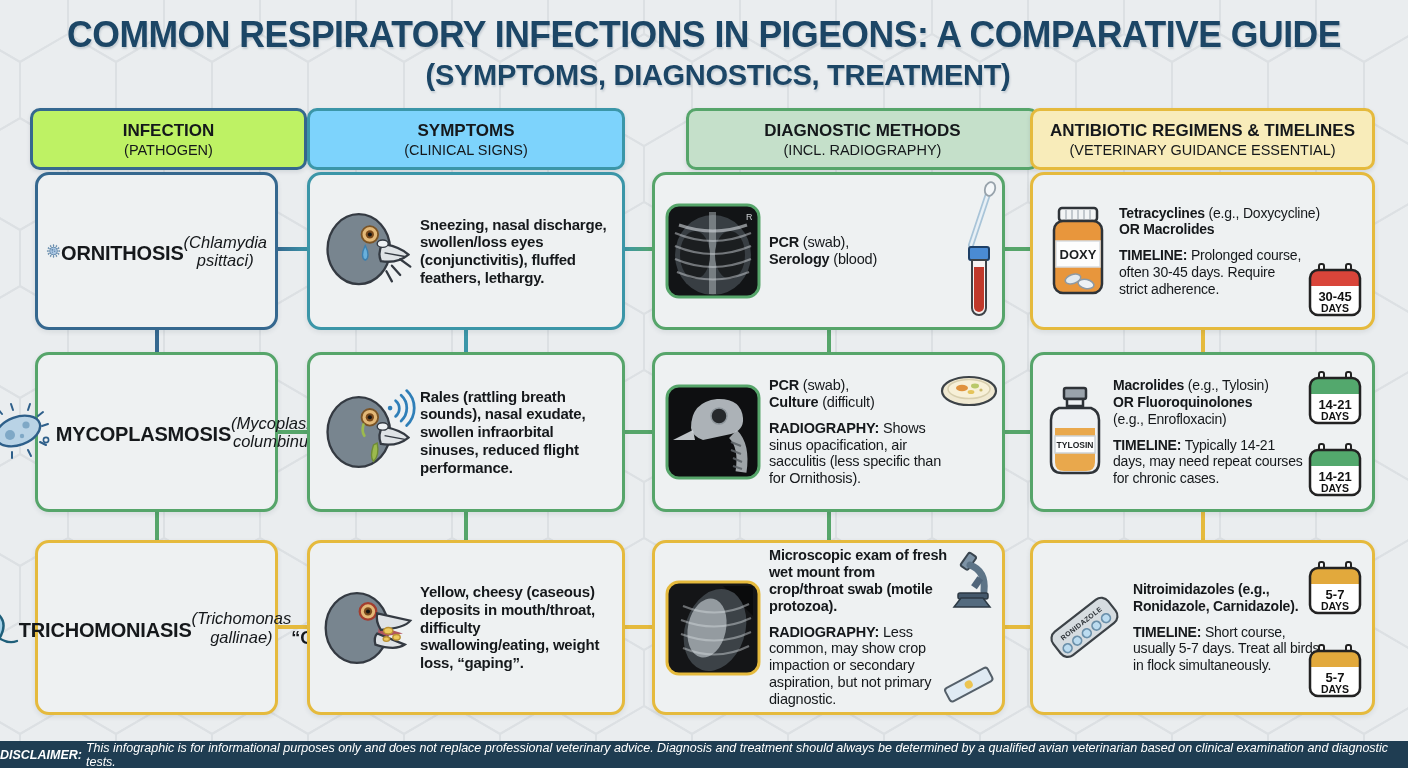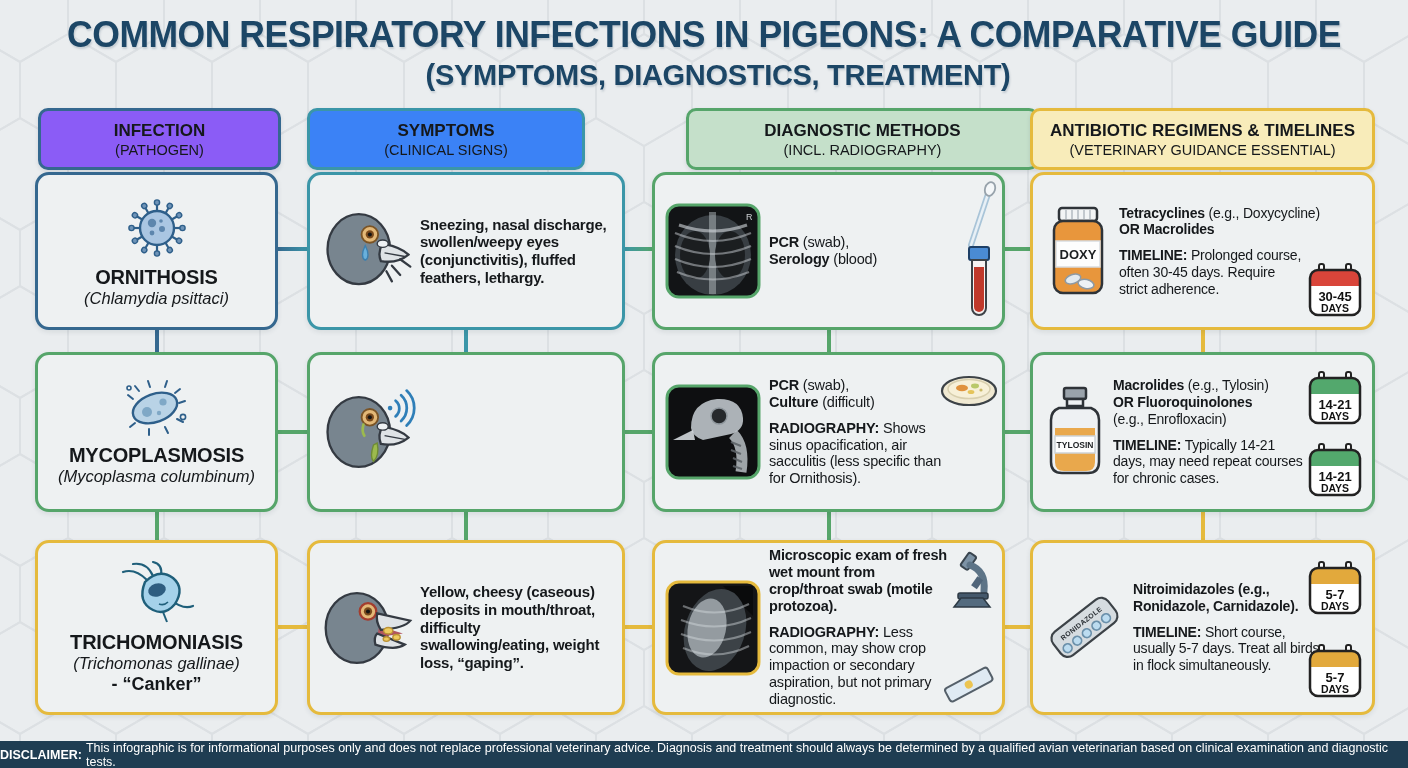--- a/index.html
+++ b/index.html
@@ -11,38 +11,38 @@
   .title-l1{font-size:37px;letter-spacing:-.5px;transform:scaleX(.96);transform-origin:center;}
   .title-l2{font-size:29px;margin-top:3px;letter-spacing:-.3px;padding-left:28px;}
   .hdr{position:absolute;top:108px;height:62px;border:3px solid;border-radius:10px;box-sizing:border-box;
        display:flex;flex-direction:column;align-items:center;justify-content:center;text-align:center;z-index:2;
        box-shadow:0 2px 4px rgba(40,60,70,.12);}
   .hdr-t{font-weight:bold;font-size:17px;}
   .hdr-s{font-size:14.5px;margin-top:1px;}
   .cell{position:absolute;background:#eef1f2;border:3px solid;border-radius:14px;box-sizing:border-box;
         display:flex;z-index:2;box-shadow:0 2px 5px rgba(40,60,70,.10);}
   .b-blue{border-color:#35688f}.b-teal{border-color:#3b96a8}.b-green{border-color:#56a56a}.b-gold{border-color:#e5ba3d}
-  .infcell{flex-direction:column;align-items:center;justify-content:center;text-align:center;padding:6px 8px;}
+  .infcell{align-items:center;justify-content:center;text-align:center;padding:6px 8px;}
   .inf-name{font-size:20px;font-weight:bold;margin-top:5px;letter-spacing:-.2px;}
   .inf-path{font-size:16.5px;font-style:italic;line-height:1.12;}
   .inf-alias{font-size:18px;font-weight:bold;margin-top:1px;}
   .symcell{align-items:center;padding:8px 10px 8px 12px;gap:6px;}
   .bodytext{font-size:15px;line-height:1.18;font-weight:bold;letter-spacing:-.2px;}
   .diagcell{align-items:center;padding:8px 8px 8px 10px;gap:8px;}
   .dtext{flex:1;font-size:14.5px;line-height:1.17;letter-spacing:-.2px;}
   .b{font-weight:bold;}
   .para{margin:0;}
   .para + .para{margin-top:9px;}
   .treatcell{align-items:center;padding:8px 8px 8px 12px;gap:8px;}
   .ttext{flex:1;font-size:14px;line-height:1.2;letter-spacing:-.2px;}
   .abs{position:absolute;}
   .vline{position:absolute;width:4px;z-index:1;}
   .hline{position:absolute;height:4px;z-index:1;}
   .disclaimer{position:absolute;left:0;top:741px;width:1408px;height:27px;background:#1f3d52;color:#fff;
-              display:flex;align-items:center;justify-content:center;font-size:12.5px;z-index:2;}
+              display:flex;align-items:center;justify-content:center;font-size:12.5px;z-index:2;font-style:italic;}
   .disclaimer .b{margin-right:4px;}
   svg{display:block;}
   .ovis{overflow:visible;}
 </style>
 </head>
 <body>
 
 <div id="stage">
 
   <svg class="hexbg" width="1408" height="768">
@@ -75,25 +75,25 @@
   <div class="hline" style="left:276px;top:247px;width:33px;background:linear-gradient(90deg,#35688f,#3b96a8)"></div>
   <div class="hline" style="left:623px;top:247px;width:31px;background:linear-gradient(90deg,#3b96a8,#56a56a)"></div>
   <div class="hline" style="left:1003px;top:247px;width:29px;background:#56a56a"></div>
   <div class="hline" style="left:276px;top:430px;width:33px;background:#56a56a"></div>
   <div class="hline" style="left:623px;top:430px;width:31px;background:#56a56a"></div>
   <div class="hline" style="left:1003px;top:430px;width:29px;background:#56a56a"></div>
   <div class="hline" style="left:276px;top:625px;width:33px;background:#e5ba3d"></div>
   <div class="hline" style="left:623px;top:625px;width:31px;background:#e5ba3d"></div>
   <div class="hline" style="left:1003px;top:625px;width:29px;background:#e5ba3d"></div>
 
-  <div class="hdr" style="left:38px;width:243px;background:#8b5cf6;border-color:#35688f">
+  <div class="hdr" style="left:30px;width:277px;background:#bef264;border-color:#35688f">
     <div class="hdr-t">INFECTION</div>
     <div class="hdr-s">(PATHOGEN)</div>
   </div>
-  <div class="hdr" style="left:307px;width:278px;background:#3b82f6;border-color:#3b96a8">
+  <div class="hdr" style="left:307px;width:318px;background:#7dd3fc;border-color:#3b96a8">
     <div class="hdr-t">SYMPTOMS</div>
     <div class="hdr-s">(CLINICAL SIGNS)</div>
   </div>
   <div class="hdr" style="left:686px;width:353px;background:#c5e0ca;border-color:#56a56a">
     <div class="hdr-t">DIAGNOSTIC METHODS</div>
     <div class="hdr-s">(INCL. RADIOGRAPHY)</div>
   </div>
   <div class="hdr" style="left:1030px;width:345px;background:#f8ecba;border-color:#e5ba3d">
     <div class="hdr-t">ANTIBIOTIC REGIMENS &amp; TIMELINES</div>
     <div class="hdr-s">(VETERINARY GUIDANCE ESSENTIAL)</div>
@@ -164,21 +164,21 @@
       <ellipse cx="40" cy="50" rx="34" ry="38" fill="#78858f" stroke="#343a42" stroke-width="2.5"></ellipse>
       <path d="M66,44 Q86,48 94,56 Q82,66 64,63 Q60,53 66,44 Z" fill="#dfe3e6" stroke="#343a42" stroke-width="2.5"></path>
       <path d="M68,54 L90,58" stroke="#343a42" stroke-width="1.5"></path>
       <ellipse cx="66" cy="44" rx="6" ry="4" fill="#eef1f3" stroke="#343a42" stroke-width="1.5"></ellipse>
       <circle cx="52" cy="34" r="9" fill="#e3b877" stroke="#7a5426" stroke-width="2"></circle>
       <circle cx="52" cy="34" r="4.5" fill="#7a4a1c"></circle>
         <circle cx="52" cy="34" r="2.2" fill="#141414"></circle>
       <path d="M47,46 C43,54 43,60 47,62 C51,60 51,54 47,46 Z" fill="#69b0dc" stroke="#3d7fae" stroke-width="1.5"></path>
       <path d="M76,68 l9,10 M85,61 l11,8 M70,74 l6,11" stroke="#343a42" stroke-width="2.5" stroke-linecap="round" fill="none"></path>
     </svg>
-    <div class="bodytext">Sneezing, nasal discharge, swollen/weepy eyes (conjunctivitis), fluffed feathers, lethargy.</div>
+    <div class="bodytext">Sneezing, nasal discharge, swollen/loss eyes (conjunctivitis), fluffed feathers, lethargy.</div>
   </div>
 
   <div class="cell diagcell b-green" style="left:652px;top:172px;width:353px;height:158px">
     <svg width="96" height="96" viewBox="0 0 96 96">
       <rect x="2" y="2" width="92" height="92" rx="12" fill="#121416" stroke="#56a56a" stroke-width="3"></rect>
       <ellipse cx="48" cy="52" rx="38" ry="40" fill="#383e43"></ellipse>
       <rect x="44" y="9" width="7" height="82" fill="#c6ccd1" opacity="0.45"></rect>
       <ellipse cx="30" cy="52" rx="15" ry="24" fill="#1b1e20"></ellipse>
       <ellipse cx="65" cy="52" rx="15" ry="24" fill="#1b1e20"></ellipse>
       <g stroke="#c9ced3" stroke-width="2.2" opacity="0.5" fill="none">
@@ -272,20 +272,21 @@
         <circle cx="52" cy="36" r="2.2" fill="#141414"></circle>
       <path d="M45,44 q-2,8 1,12" stroke="#9cba4e" stroke-width="3" fill="none" stroke-linecap="round"></path>
       <path d="M60,64 C62,74 60,80 56,84 C52,80 54,72 56,66 Z" fill="#9cba4e" stroke="#6f8c34" stroke-width="1.5"></path>
       <circle cx="74" cy="26" r="2.5" fill="#2f7fb8"></circle>
       <g stroke="#2f7fb8" fill="none" stroke-width="3" stroke-linecap="round">
         <path d="M80,18 a11,11 0 0 1 0,17"></path>
           <path d="M86,12 a19,19 0 0 1 0,28"></path>
           <path d="M92,7 a26,26 0 0 1 0,38"></path>
       </g>
     </svg>
+    <div class="bodytext">Rales (rattling breath sounds), nasal exudate, swollen infraorbital sinuses, reduced flight performance.</div>
   </div>
 
   <div class="cell diagcell b-green" style="left:652px;top:352px;width:353px;height:160px">
     <svg width="96" height="96" viewBox="0 0 96 96">
       <rect x="2" y="2" width="92" height="92" rx="12" fill="#0e0f11" stroke="#56a56a" stroke-width="3"></rect>
       <path d="M26,44 Q26,18 52,15 Q76,14 78,34 Q79,46 66,50 L38,56 Q27,52 26,44 Z" fill="#c3c9ce" opacity="0.88"></path>
       <path d="M28,46 L8,56 L30,56 Z" fill="#d2d7db" opacity="0.9"></path>
       <circle cx="54" cy="32" r="8" fill="#26292c"></circle>
       <circle cx="54" cy="32" r="8" fill="none" stroke="#8f979d" stroke-width="1.5"></circle>
       <path d="M68,50 Q80,62 76,88" stroke="#c3c9ce" stroke-width="11" fill="none" opacity="0.8"></path>

